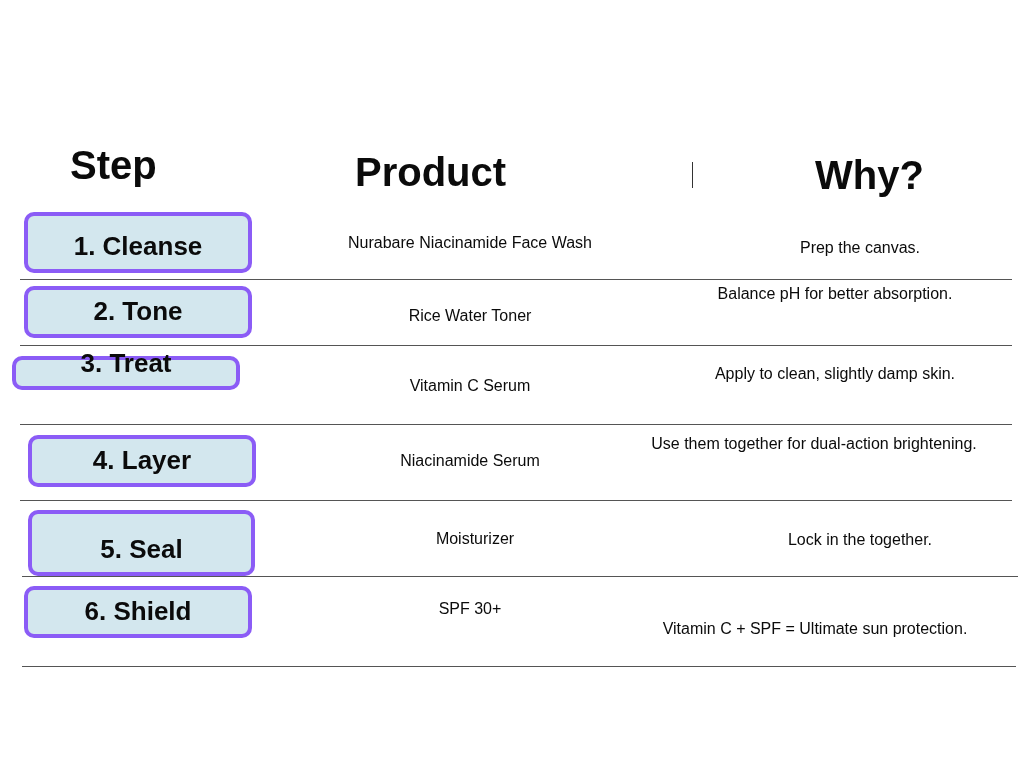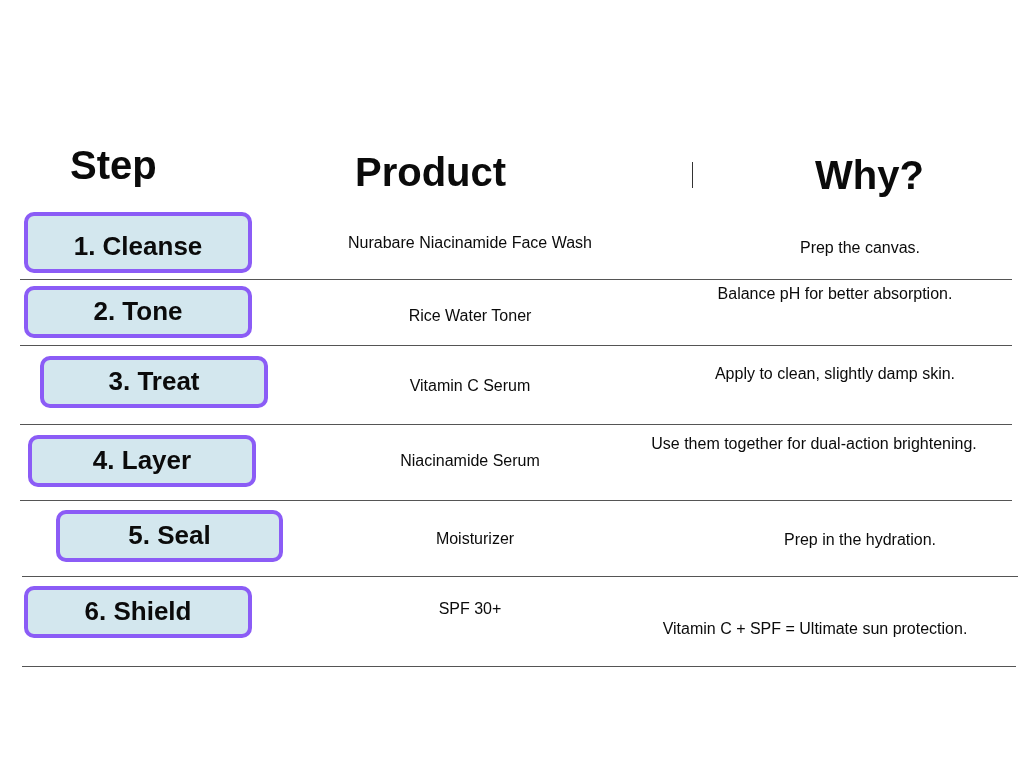--- a/index.html
+++ b/index.html
@@ -33,32 +33,32 @@
   <div class="pill" style="left:24px;top:212px;width:228px;height:61px;">1. Cleanse</div>
   <div class="cell" style="left:270px;top:226px;width:400px;">Nurabare Niacinamide Face Wash</div>
   <div class="cell" style="left:730px;top:231px;width:260px;">Prep the canvas.</div>
   <div class="rule" style="left:20px;top:279px;width:992px;"></div>
 
   <div class="pill" style="left:24px;top:286px;width:228px;height:52px;">2. Tone</div>
   <div class="cell" style="left:330px;top:299px;width:280px;text-align:center;">Rice Water Toner</div>
   <div class="cell" style="left:700px;top:277px;width:270px;text-align:center;">Balance pH for better absorption.</div>
   <div class="rule" style="left:20px;top:345px;width:992px;"></div>
 
-  <div class="pill" style="left:40px;top:356px;width:228px;height:52px;">3. Treat</div>
+  <div class="pill" style="left:12px;top:356px;width:228px;height:34px;">3. Treat</div>
   <div class="cell" style="left:330px;top:369px;width:280px;">Vitamin C Serum</div>
   <div class="cell" style="left:660px;top:357px;width:350px;">Apply to clean, slightly damp skin.</div>
   <div class="rule" style="left:20px;top:424px;width:992px;"></div>
 
   <div class="pill" style="left:28px;top:435px;width:228px;height:52px;">4. Layer</div>
   <div class="cell" style="left:330px;top:444px;width:280px;">Niacinamide Serum</div>
   <div class="cell" style="left:610px;top:427px;width:408px;">Use them together for dual-action brightening.</div>
   <div class="rule" style="left:20px;top:500px;width:992px;"></div>
 
-  <div class="pill" style="left:28px;top:510px;width:227px;height:52px;margin-left:28px;">5. Seal</div>
+  <div class="pill" style="left:28px;top:510px;width:227px;height:66px;">5. Seal</div>
   <div class="cell" style="left:340px;top:522px;width:270px;">Moisturizer</div>
-  <div class="cell" style="left:720px;top:523px;width:280px;">Prep in the hydration.</div>
+  <div class="cell" style="left:720px;top:523px;width:280px;">Lock in the together.</div>
   <div class="rule" style="left:22px;top:576px;width:996px;"></div>
 
   <div class="pill" style="left:24px;top:586px;width:228px;height:52px;">6. Shield</div>
   <div class="cell" style="left:380px;top:592px;width:180px;">SPF 30+</div>
   <div class="cell" style="left:650px;top:592px;width:330px;margin-top:20px;">Vitamin C + SPF = Ultimate sun protection.</div>
   <div class="rule" style="left:22px;top:666px;width:994px;"></div>
 </div>
 
 </body></html>

